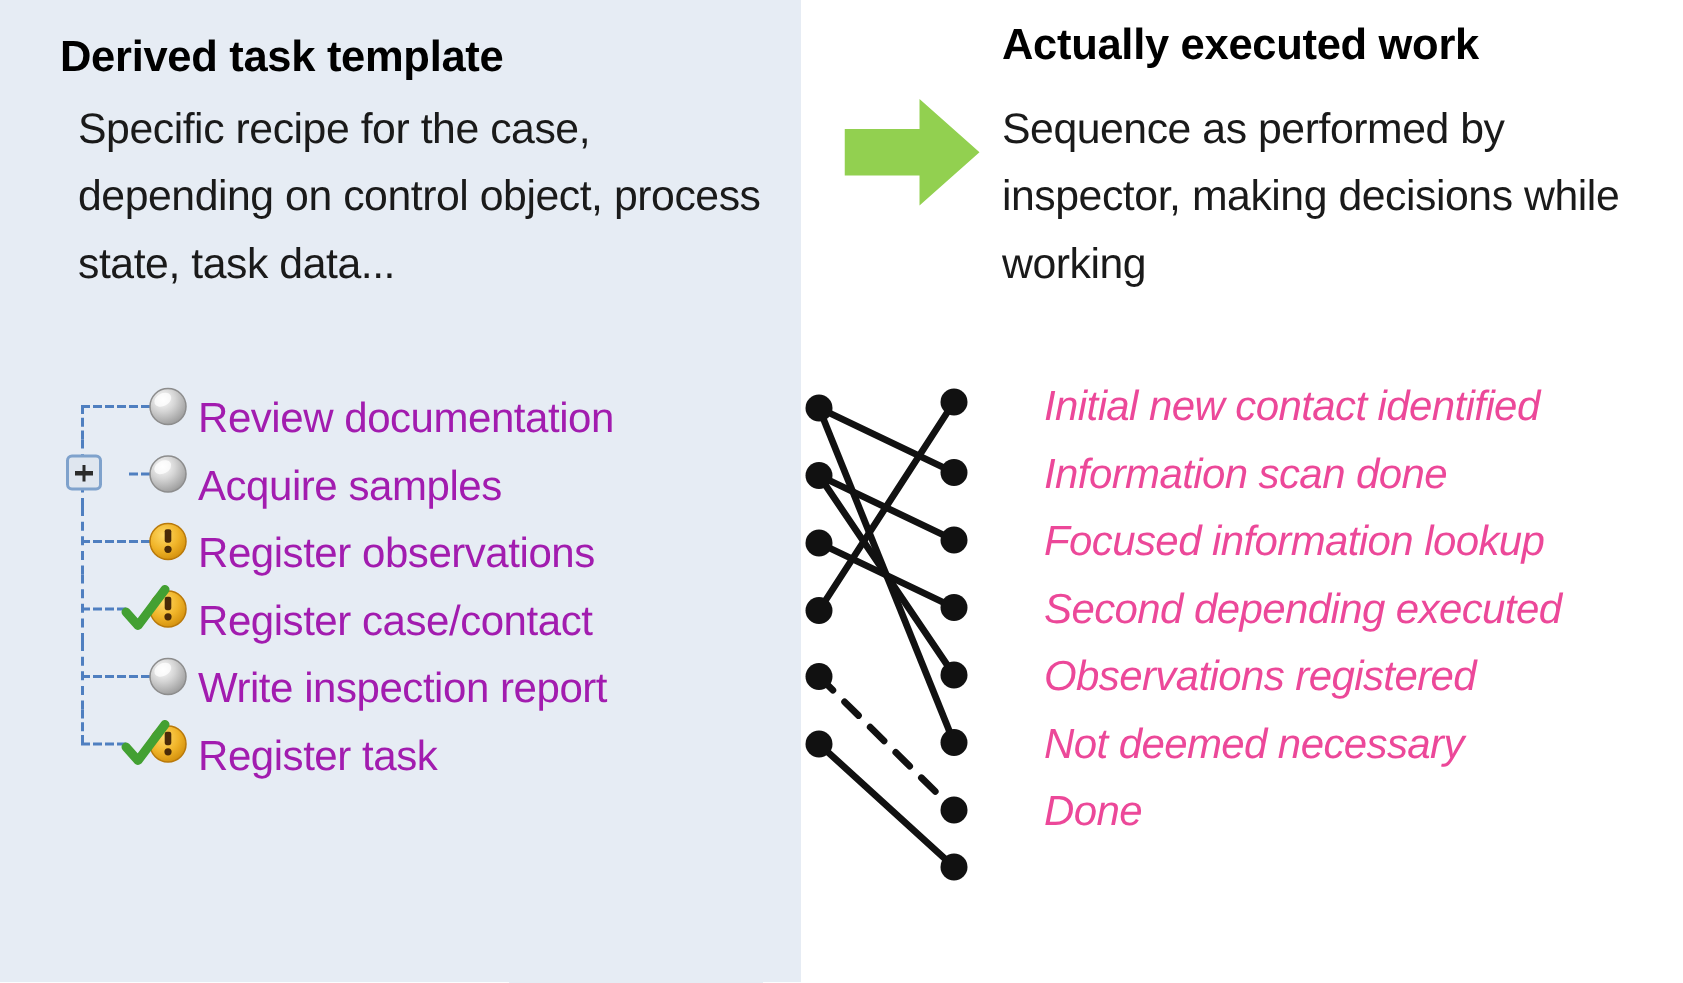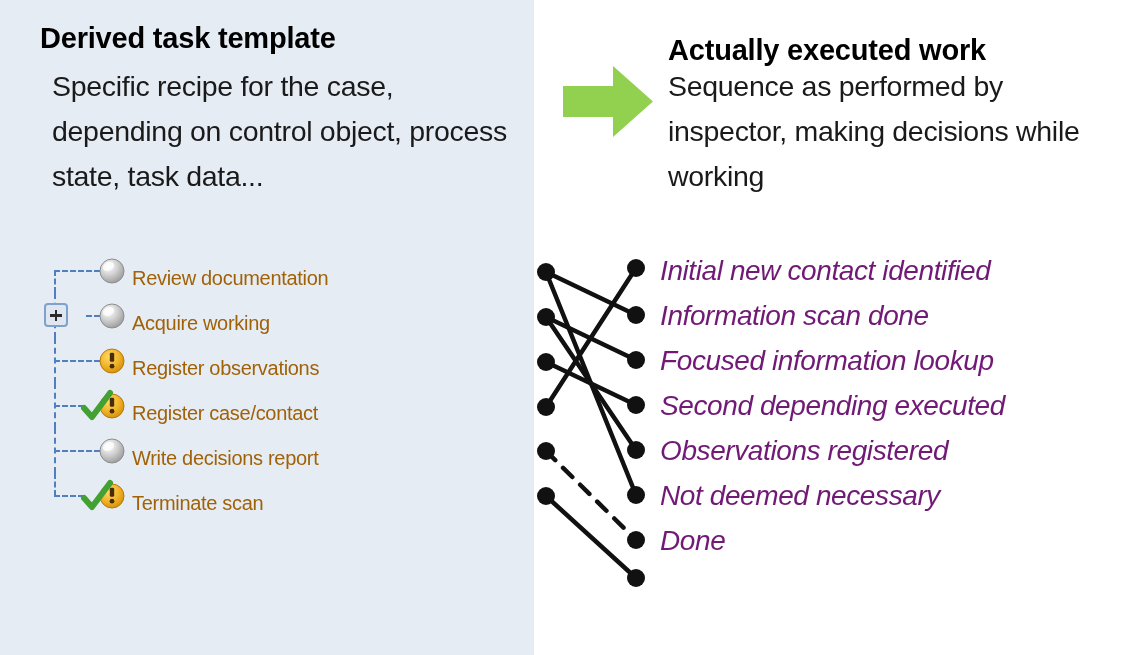--- a/index.html
+++ b/index.html
@@ -43,21 +43,21 @@
     position: absolute;
     font-size: 28.5px;
     font-weight: normal;
     color: #1a1a1a;
     line-height: 45px;
     letter-spacing: -0.3px;
   }
 
   #left-title  { left: 40px;  top: 22px; }
   #left-blurb  { left: 52px;  top: 64px;  width: 470px; }
-  #right-title { left: 668px; top: 34px; }
+  #right-title { left: 668px; top: 14px; }
   #right-blurb { left: 668px; top: 64px;  width: 450px; }
 
   
   #arrow-wrap {
     position: absolute;
     left: 563px;
     top: 64px;
     width: 92px;
     height: 75px;
   }
@@ -145,45 +145,46 @@
     position: absolute;
     left: 44px;
     top: 6px;
     width: 34px;
     height: 34px;
     z-index: 2;
   }
   .tick-icon svg { display: block; }
 
   .task-label {
-    font-size: 20px;
-    color: #a16207;
+    font-size: 28px;
+    color: #a21caf;
     letter-spacing: -0.3px;
     white-space: nowrap;
     line-height: 45px;
     margin-top: 16px;
   }
 
   
   #event-list {
     position: absolute;
     left: 660px;
     top: 248px;
     width: 460px;
   }
   .event-row {
     height: 45px;
     line-height: 45px;
   }
   .event-label {
     font-size: 28px;
     font-style: italic;
-    color: #701a75;
+    color: #ec4899;
     letter-spacing: -0.4px;
     white-space: nowrap;
+    margin-left: 36px;
   }
 
   
   #connector-graph {
     position: absolute;
     left: 0;
     top: 0;
     width: 1122px;
     height: 655px;
     pointer-events: none;
@@ -237,21 +238,21 @@
         <div class="trunk"></div>
         <div class="branch2"></div>
         <div class="expander"></div>
         <div class="status-icon">
           <svg width="28" height="28" viewBox="0 0 28 28">
             <circle cx="14" cy="14" r="12" fill="url(#gsph)" stroke="#8d8d8d" stroke-width="1"></circle>
             <ellipse cx="10.5" cy="9.5" rx="6" ry="4.2" fill="#ffffff" opacity="0.75" transform="rotate(-28 10.5 9.5)"></ellipse>
           </svg>
         </div>
       </div>
-      <div class="task-label">Acquire working</div>
+      <div class="task-label">Acquire samples</div>
     </div>
 
     <div class="tree-row">
       <div class="tree-gutter">
         <div class="trunk"></div>
         <div class="branch"></div>
         <div class="branch2"></div>
         <div class="status-icon">
           <svg width="28" height="28" viewBox="0 0 28 28">
             <defs>
@@ -295,41 +296,41 @@
         <div class="trunk"></div>
         <div class="branch"></div>
         <div class="branch2"></div>
         <div class="status-icon">
           <svg width="28" height="28" viewBox="0 0 28 28">
             <circle cx="14" cy="14" r="12" fill="url(#gsph)" stroke="#8d8d8d" stroke-width="1"></circle>
             <ellipse cx="10.5" cy="9.5" rx="6" ry="4.2" fill="#ffffff" opacity="0.75" transform="rotate(-28 10.5 9.5)"></ellipse>
           </svg>
         </div>
       </div>
-      <div class="task-label">Write decisions report</div>
+      <div class="task-label">Write inspection report</div>
     </div>
 
     <div class="tree-row">
       <div class="tree-gutter">
         <div class="trunk half-top"></div>
         <div class="branch"></div>
         <div class="tick-icon">
           <svg width="34" height="34" viewBox="0 0 34 34">
             <path d="M4 19 L12 28 L30 4" fill="none" stroke="#43a032" stroke-width="6" stroke-linecap="round" stroke-linejoin="round"></path>
           </svg>
         </div>
         <div class="status-icon">
           <svg width="28" height="28" viewBox="0 0 28 28">
             <circle cx="14" cy="14" r="12" fill="url(#warn)" stroke="#b9790a" stroke-width="1"></circle>
             <rect x="11.8" y="5.8" width="4.4" height="9" rx="1.4" fill="#4a2b08"></rect>
             <circle cx="14" cy="19.2" r="2.4" fill="#4a2b08"></circle>
           </svg>
         </div>
       </div>
-      <div class="task-label">Terminate scan</div>
+      <div class="task-label">Register task</div>
     </div>
 
   </div>
 
   <div id="event-list">
     <div class="event-row">
       <span class="event-label">Initial new contact identified</span>
     </div>
     <div class="event-row">
       <span class="event-label">Information scan done</span>

